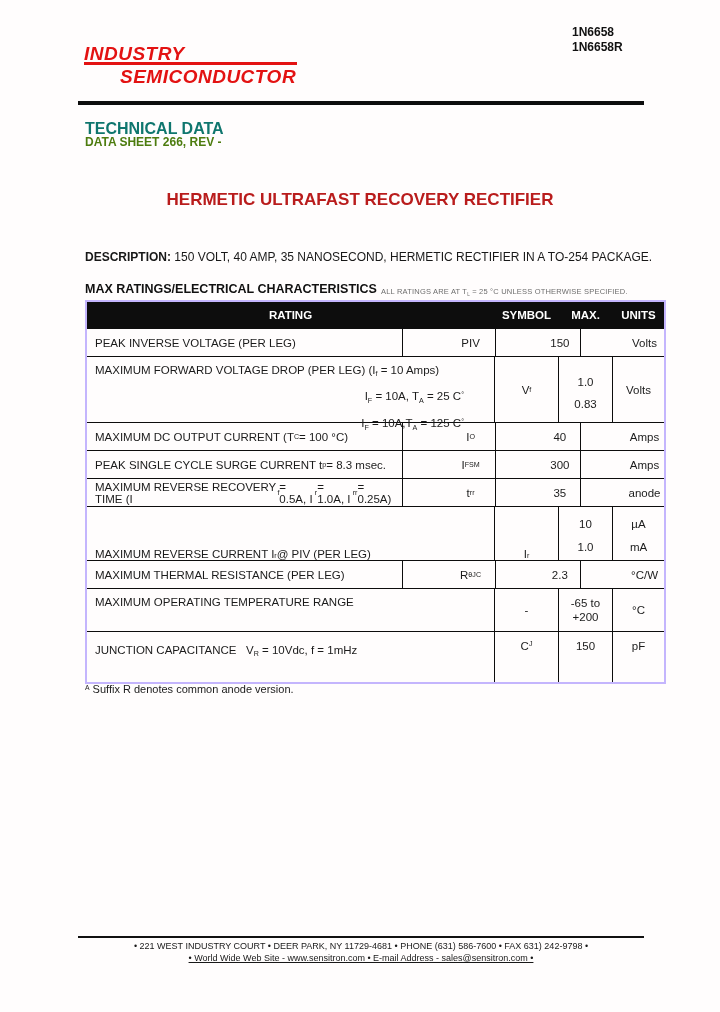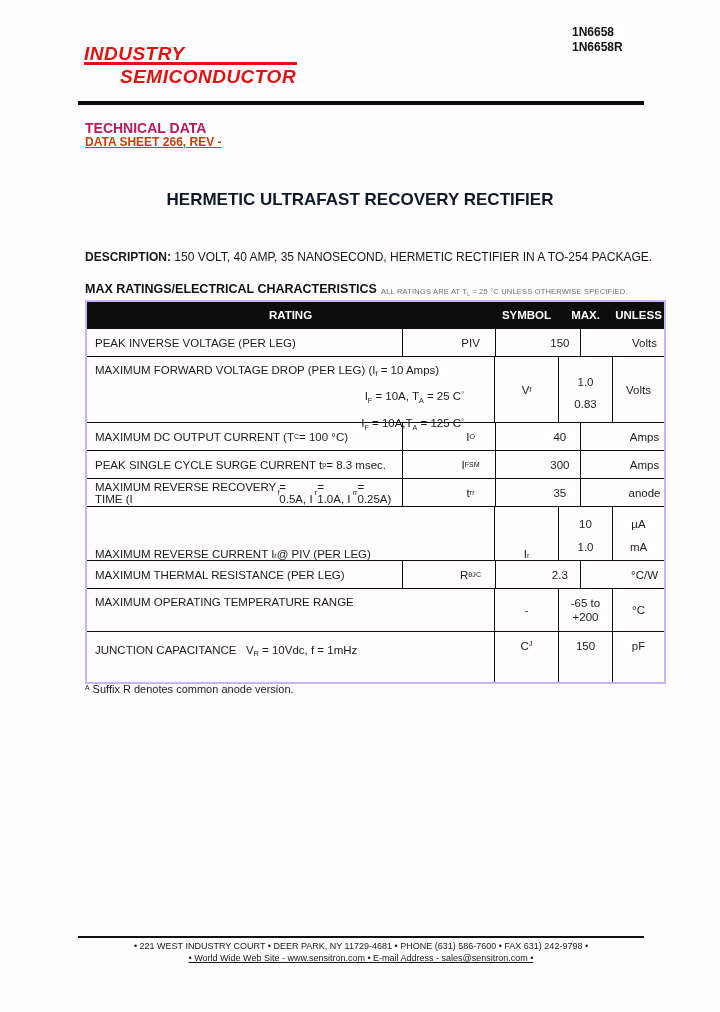--- a/index.html
+++ b/index.html
@@ -6,25 +6,25 @@
   html,body { background:#fffdfd; }
   body { font-family:"Liberation Sans","DejaVu Sans",sans-serif; color:#1b1b1b; }
   .page { position:relative; width:720px; height:1012px; background:#fffdfd; overflow:hidden; }
 
   
   .part-numbers { position:absolute; left:572px; top:25px; font-size:12px; font-weight:bold; line-height:15px; color:#111; }
   .logo-line1 { position:absolute; left:84px; top:43px; font-size:19px; font-weight:bold; font-style:italic; letter-spacing:.5px; color:#e31212; }
   .logo-underline { position:absolute; left:84px; top:62px; width:213px; height:3px; background:#e31212; }
   .logo-line2 { position:absolute; left:120px; top:66px; font-size:19px; font-weight:bold; font-style:italic; letter-spacing:.5px; color:#e31212; }
   .header-rule { position:absolute; left:78px; top:101px; width:566px; height:4px; background:#0d0d0d; }
-  .tech-data { position:absolute; left:85px; top:120px; font-size:14px; font-weight:bold; color:#be185d; }
-  .sheet-rev { position:absolute; left:85px; top:135px; font-size:12px; font-weight:bold; color:#c2410c;text-decoration:underline; }
+  .tech-data { position:absolute; left:85px; top:120px; font-size:16px; font-weight:bold; color:#0f766e; }
+  .sheet-rev { position:absolute; left:85px; top:135px; font-size:12px; font-weight:bold; color:#4d7c0f; }
 
   
-  .doc-title { position:absolute; left:0; top:190px; width:720px; text-align:center; font-size:17px; font-weight:bold; color:#0f172a; }
+  .doc-title { position:absolute; left:0; top:190px; width:720px; text-align:center; font-size:17px; font-weight:bold; color:#b91c1c; }
   .description { position:absolute; left:85px; top:250px; font-size:12px; color:#181818; }
   .description b { font-weight:bold; }
   .ratings-heading { position:absolute; left:85px; top:282px; font-size:12.5px; font-weight:bold; color:#111; }
   .ratings-note { position:absolute; left:381px; top:287px; font-size:7.5px; color:#6e6e6e; letter-spacing:.2px; }
 
   
   .ds-table { position:absolute; left:85px; top:300px; width:581px; border:2px solid #c4b5fd; font-size:11.5px; color:#1b1b1b; }
   .t-hdr { display:flex; background:#0d0d0d; color:#fff; font-weight:bold; height:26px; }
   .t-hdr .hc { display:flex; align-items:center; justify-content:center; }
   .t-row { display:flex; border-top:1px solid #0d0d0d; }
@@ -91,21 +91,21 @@
   </div>
 
   <div class="ratings-heading">MAX RATINGS/ELECTRICAL CHARACTERISTICS</div>
   <div class="ratings-note">ALL RATINGS ARE AT T<sub>L</sub> = 25 °C UNLESS OTHERWISE SPECIFIED.</div>
 
   <div class="ds-table">
     <div class="t-hdr">
       <div class="hc c-rating cell">RATING</div>
       <div class="hc c-symbol cell">SYMBOL</div>
       <div class="hc c-max cell">MAX.</div>
-      <div class="hc c-units cell">UNLESS</div>
+      <div class="hc c-units cell">UNITS</div>
     </div>
 
     <div class="t-row r1">
       <div class="cell c-rating">PEAK INVERSE VOLTAGE (PER LEG)</div>
       <div class="cell c-symbol">PIV</div>
       <div class="cell c-max">150</div>
       <div class="cell c-units">Volts</div>
     </div>
 
     <div class="t-row r2">

